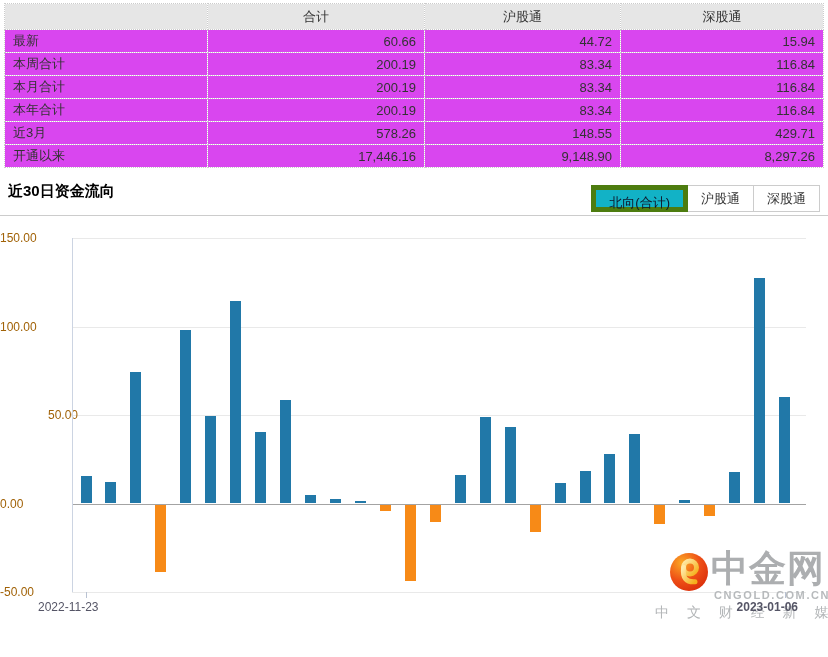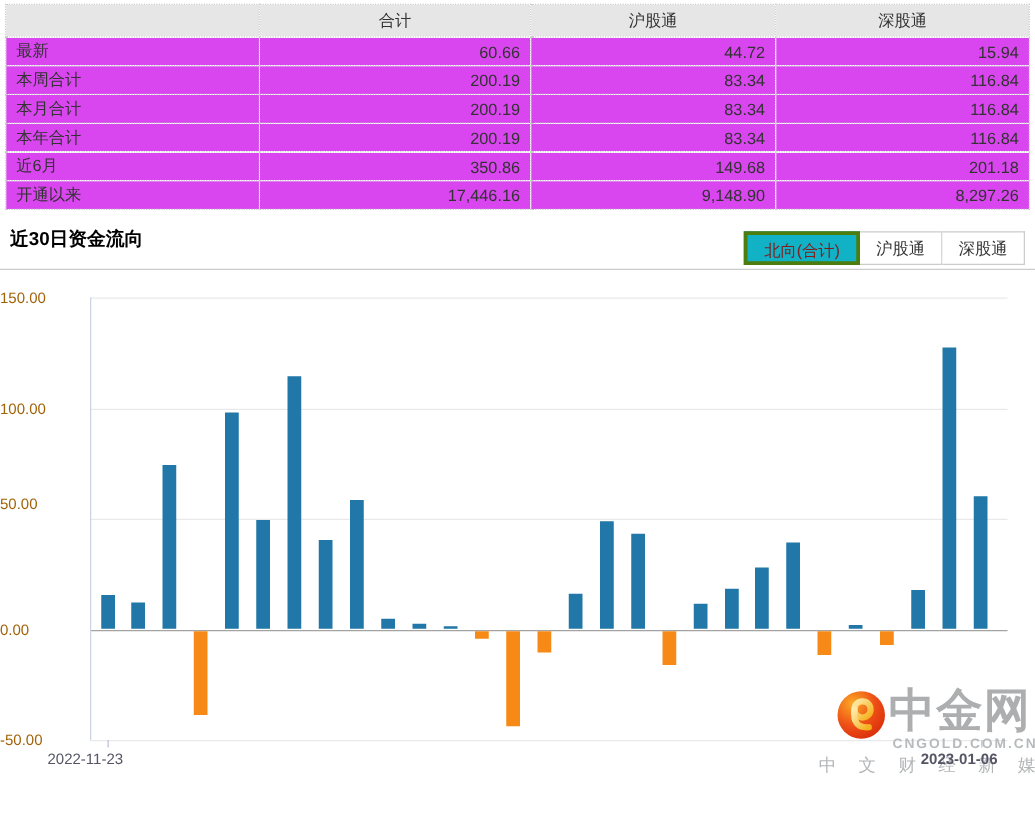--- a/index.html
+++ b/index.html
@@ -20,21 +20,21 @@
   td.num { text-align:right; }
   
   .section-bar { position:relative; height:48px; border-bottom:1px solid #ccc; }
   .section-title { position:absolute; left:8px; top:14px; font-size:15px; font-weight:bold; color:#000; }
   .btn-group { position:absolute; right:8px; top:17px; display:flex; }
   .flow-btn {
     height:27px; line-height:25px; padding:0 13px; font-size:13px;
     background:#fff; color:#333; border:1px solid #ccc; cursor:pointer;
   }
   .flow-btn + .flow-btn { border-left:none; }
-  .flow-btn.active { background:#12b2c6; color:#7f1d1d; border:3px solid #4d7c0f; }
+  .flow-btn.active { background:#12b2c6; color:#0f172a; border:5px solid #4d7c0f; }
   
   .chart-area { position:relative; height:409px; width:828px; }
   .gridline { position:absolute; left:72px; width:734px; height:1px; background:#e9e9e9; }
   .gridline.zero { background:#a3a3a3; }
   .y-label { position:absolute; left:0; width:66px; font-size:12px; color:#a16207; }
   .axis-v { position:absolute; width:1px; background:#ccd4e2; }
   .tick { position:absolute; width:1px; height:6px; background:#b9c2d2; }
   .x-label { position:absolute; font-size:12px; color:#556; z-index:3; }
   .bar { position:absolute; width:11px; z-index:2; }
   
@@ -82,24 +82,24 @@
           <td class="num">83.34</td>
           <td class="num">116.84</td>
         </tr>
         <tr>
           <td class="row-label">本年合计</td>
           <td class="num">200.19</td>
           <td class="num">83.34</td>
           <td class="num">116.84</td>
         </tr>
         <tr>
-          <td class="row-label">近6月</td>
-          <td class="num">350.86</td>
-          <td class="num">149.68</td>
-          <td class="num">201.18</td>
+          <td class="row-label">近3月</td>
+          <td class="num">578.26</td>
+          <td class="num">148.55</td>
+          <td class="num">429.71</td>
         </tr>
         <tr>
           <td class="row-label">开通以来</td>
           <td class="num">17,446.16</td>
           <td class="num">9,148.90</td>
           <td class="num">8,297.26</td>
         </tr>
       </tbody>
   </table>
 </div>
@@ -133,21 +133,21 @@
     </svg>
   </div>
   <div class="wm wm-brand">中金网</div>
   <div class="wm wm-domain">CNGOLD.COM.CN</div>
   <div class="wm wm-tagline">中 文 财 经 新 媒 体</div>
 <div class="gridline" style="top: 22px;"></div>
     <div class="y-label" style="top: 15px;">150.00</div>
     <div class="gridline" style="top: 110.5px;"></div>
     <div class="y-label" style="top: 103.5px;">100.00</div>
     <div class="gridline" style="top: 199px;"></div>
-    <div class="y-label" style="top: 180px;">50.00</div>
+    <div class="y-label" style="top: 192px; padding-left: 48px;">50.00</div>
     <div class="gridline zero" style="top: 287.5px;"></div>
     <div class="y-label" style="top: 280.5px;">0.00</div>
     <div class="gridline" style="top: 376px;"></div>
     <div class="y-label" style="top: 369px;">-50.00</div>
     <div class="axis-v" style="left: 72px; top: 22px; height: 354px;"></div>
     <div class="bar" style="left: 80.5px; height: 27.435px; top: 260.065px; background: rgb(33, 120, 168);"></div>
     <div class="bar" style="left: 105.45px; height: 21.771px; top: 265.729px; background: rgb(33, 120, 168);"></div>
     <div class="bar" style="left: 130.4px; height: 131.865px; top: 155.635px; background: rgb(33, 120, 168);"></div>
     <div class="bar" style="left: 155.35px; height: 67.614px; top: 288.5px; background: rgb(247, 138, 23);"></div>
     <div class="bar" style="left: 180.3px; height: 173.46px; top: 114.04px; background: rgb(33, 120, 168);"></div>

